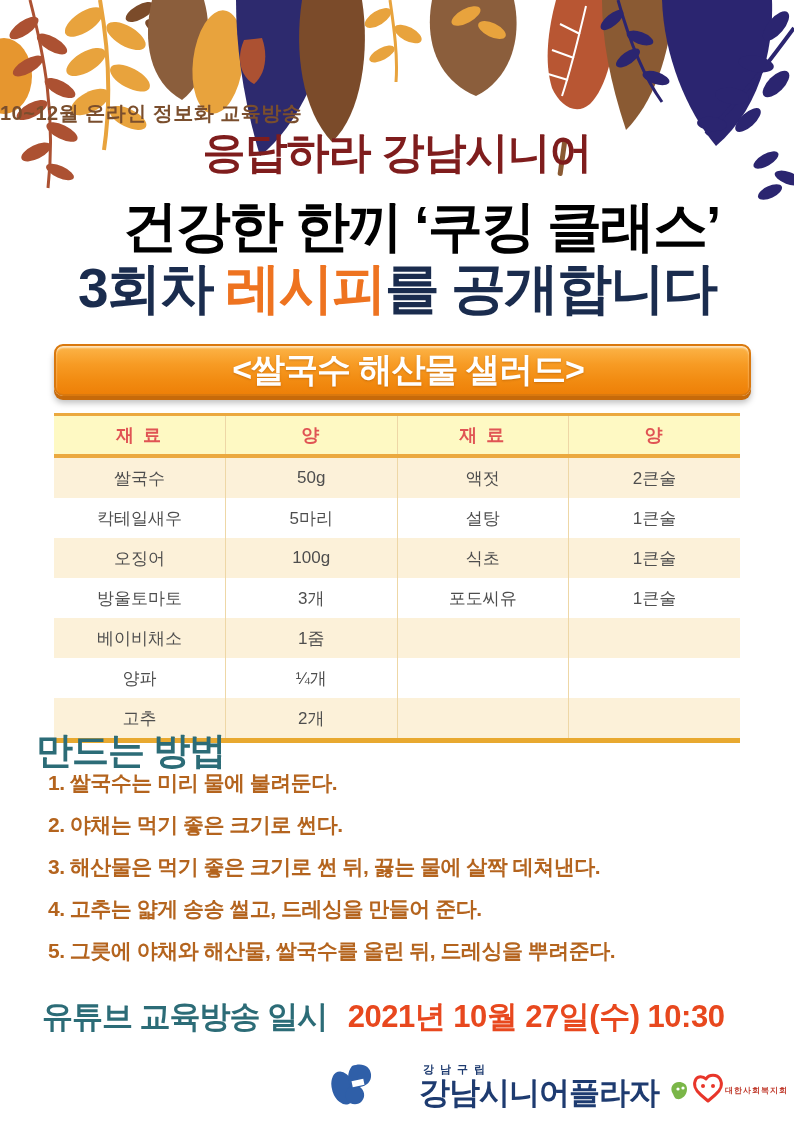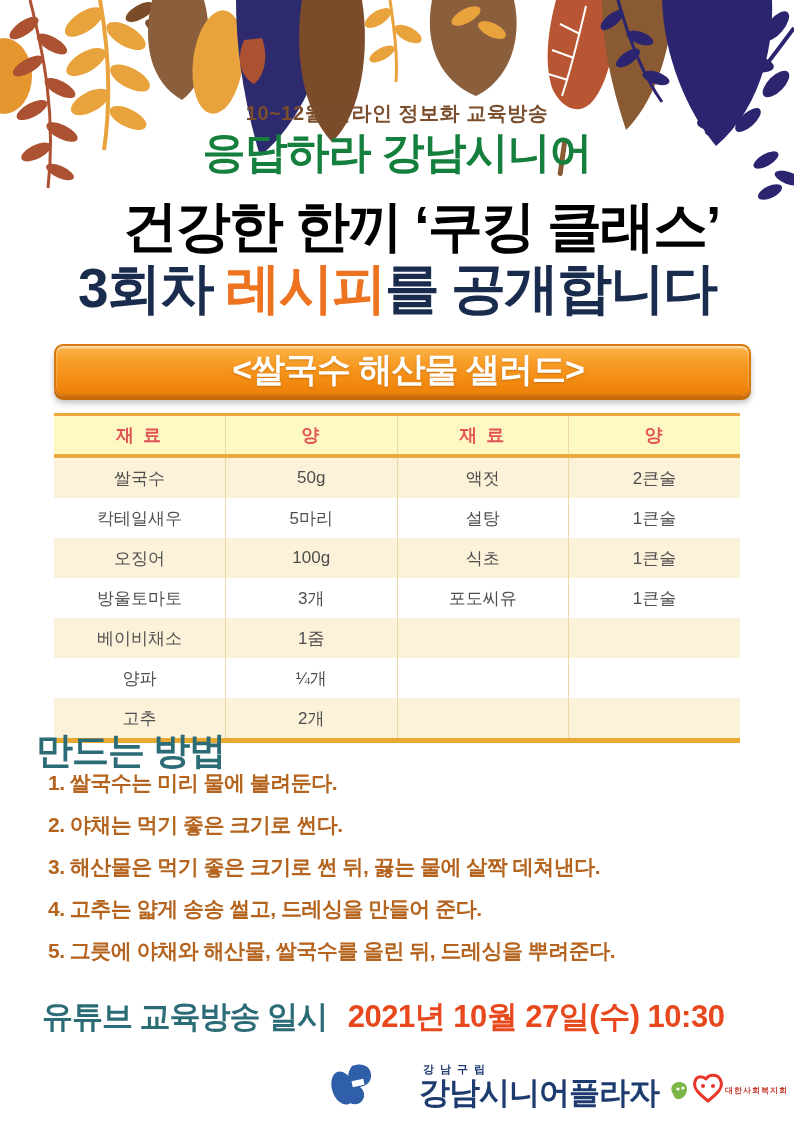--- a/index.html
+++ b/index.html
@@ -3,24 +3,24 @@
 <meta charset="utf-8">
 <style>
   html,body{margin:0;padding:0;}
   body{width:794px;height:1123px;background:#ffffff;font-family:"Liberation Sans","DejaVu Sans",sans-serif;}
   .poster{position:relative;width:794px;height:1123px;overflow:hidden;background:#fff;}
 
   
   .deco{position:absolute;top:0;left:0;width:794px;height:200px;}
 
   
-  .subtitle{position:absolute;top:100px;left:0;width:100%;text-align:center;
+  .subtitle{position:absolute;top:100px;left:0;width:100%;text-align:left;
     font-size:20px;font-weight:bold;color:#7a4e2d;letter-spacing:0.5px;}
   .program-title{position:absolute;top:124px;left:0;width:100%;text-align:center;
-    font-size:43px;font-weight:800;color:#15803d;letter-spacing:-1px;}
+    font-size:43px;font-weight:800;color:#7f1d1d;letter-spacing:-1px;}
 
   .title1{position:absolute;top:190px;left:0;width:100%;text-align:center;
     font-size:55px;font-weight:800;color:#000000;letter-spacing:-2px;margin-left:24px;}
   .title2{position:absolute;top:252px;left:0;width:100%;text-align:center;
     font-size:55px;font-weight:800;color:#1a2c4e;letter-spacing:-2px;}
   .title2 .hl{color:#ee7320;}
 
   
   .banner{position:absolute;top:344px;left:54px;width:682px;height:48px;
     border:2px solid #d9780e;border-radius:9px;

